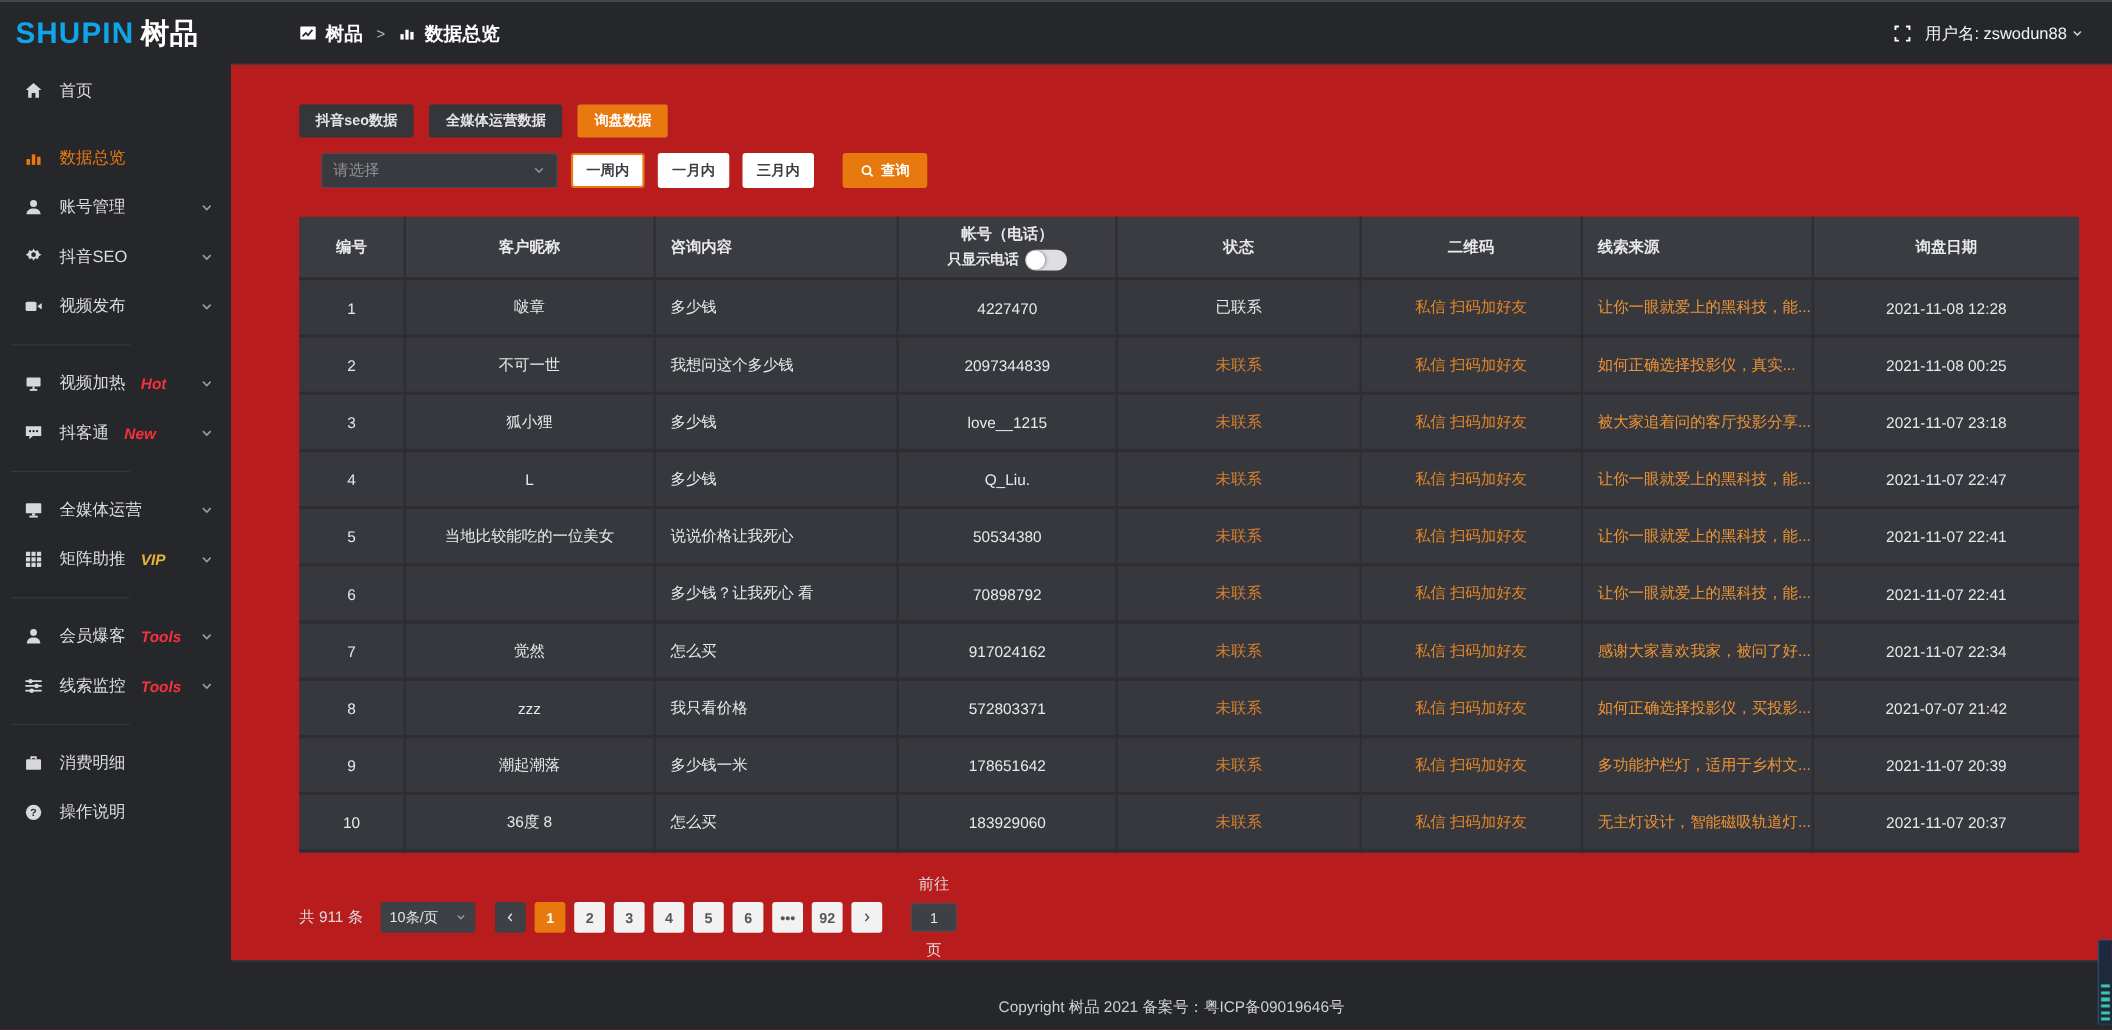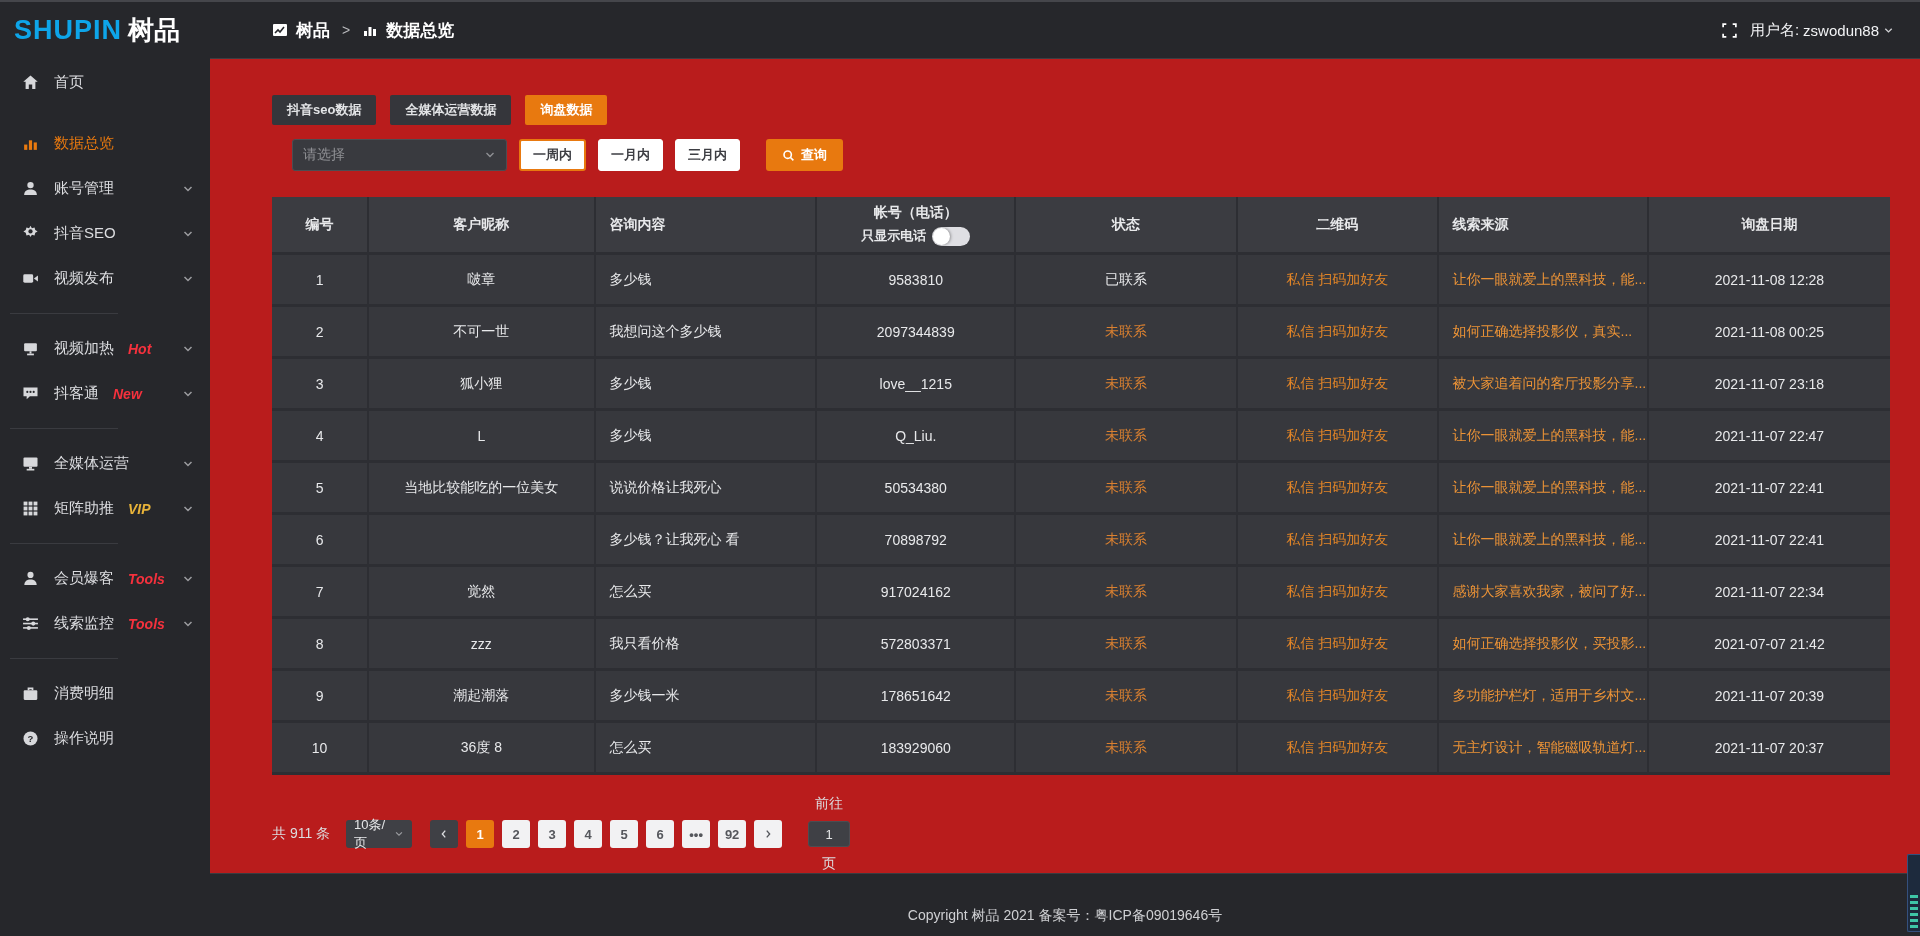--- a/index.html
+++ b/index.html
@@ -82,21 +82,21 @@
   .toggle-knob { position:absolute; left:1px; top:1px; width:17px; height:17px; border-radius:50%;
                  background:#fff; box-shadow:1px 0 3px rgba(0,0,0,.35); }
   .status-orange { color:#da8030; }
   .status-white { color:#e8e9eb; }
   .olink { color:#e08427; cursor:pointer; }
   .slink { color:#ec9336; cursor:pointer; }
 
   
   .pagination { margin-top:20px; display:flex; align-items:center; gap:8px; font-size:13px; color:#dcdde0; }
   .pg-total { margin-right:8px; font-size:14px; }
-  .pg-size { width:66px; height:28px; background:#3f4045; border-radius:3px; display:flex; align-items:center;
+  .pg-size { width:86px; height:28px; background:#3f4045; border-radius:3px; display:flex; align-items:center;
              padding:0 8px; cursor:pointer; font-size:13px; color:#e5e6e8; margin-right:10px;}
   .pg-size .chev { margin-left:auto; width:10px; height:10px; color:#9b9ca0; display:inline-flex;}
   .pg-btn { width:28px; height:28px; border-radius:3px; border:none; background:#f2f2f3; color:#55575c;
             font-size:13px; font-weight:bold; cursor:pointer; display:inline-flex; align-items:center;
             justify-content:center; font-family:inherit; }
   .pg-btn.dark { background:#3f4045; color:#dcdde0; }
   .pg-btn.active { background:#e8790f; color:#fff; }
   .pg-goto { display:flex; align-items:center; gap:8px; margin-left:18px; font-size:14px;flex-direction:column;}
   .pg-input { width:42px; height:26px; background:#3f4045; border:1px solid #4c4d52; border-radius:3px;
               color:#e5e6e8; text-align:center; font-size:13px; font-family:inherit; }
@@ -407,21 +407,21 @@
           <div class="tcell c4">状态</div>
           <div class="tcell c5">二维码</div>
           <div class="tcell c6 left">线索来源</div>
           <div class="tcell c7">询盘日期</div>
         </div>
         <div id="tbody">
             <div class="trow">
               <div class="tcell c0">1</div>
               <div class="tcell c1">啵章</div>
               <div class="tcell c2 left">多少钱</div>
-              <div class="tcell c3">9583810</div>
+              <div class="tcell c3">4227470</div>
               <div class="tcell c4">
                 <span class="status-white">已联系</span>
               </div>
               <div class="tcell c5">
                 <span class="olink">私信 扫码加好友</span>
               </div>
               <div class="tcell c6 left">
                 <span class="slink">让你一眼就爱上的黑科技，能...</span>
               </div>
               <div class="tcell c7">2021-11-08 12:28</div>

